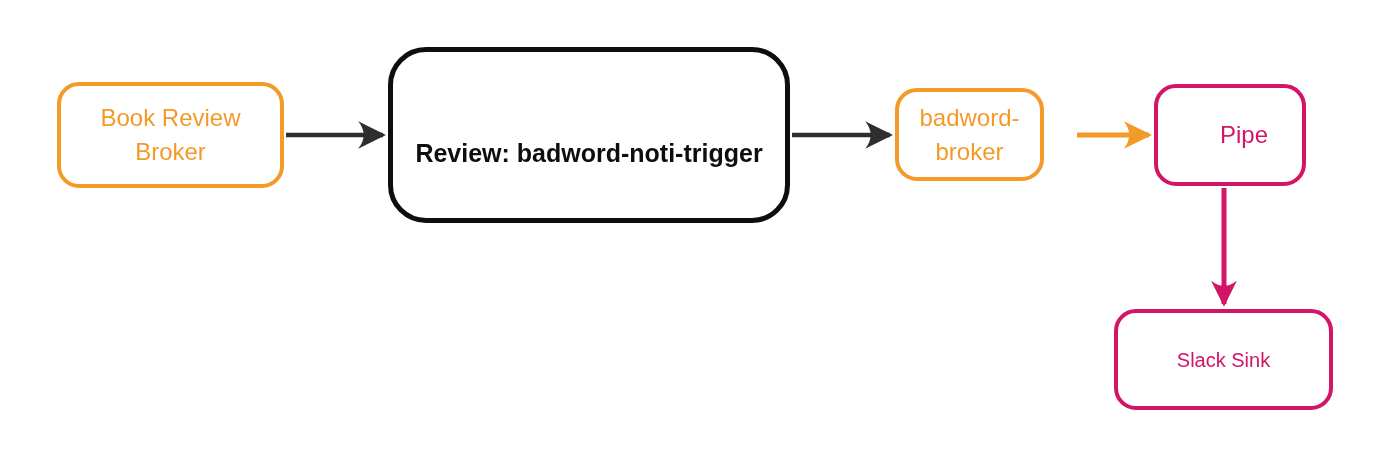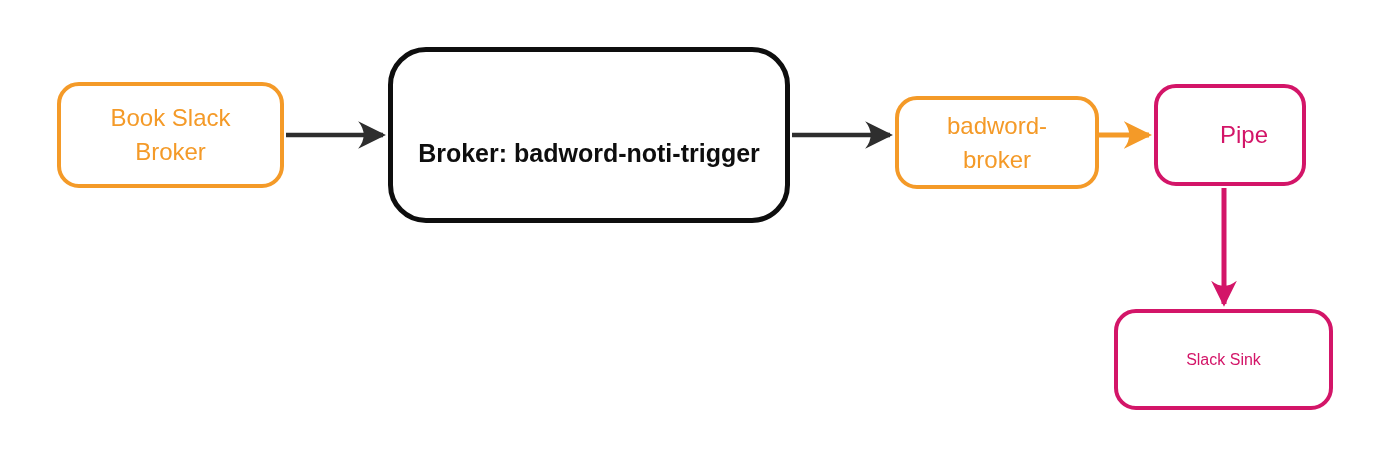--- a/index.html
+++ b/index.html
@@ -52,30 +52,30 @@
   }
   .node-book-review-broker {
     left: 57px; top: 82px; width: 227px; height: 106px;
     font-size: 24px; line-height: 34px;
   }
   .node-trigger {
     left: 388px; top: 47px; width: 402px; height: 176px;
     font-size: 25px; line-height: 37px;
   }
   .node-badword-broker {
-    left: 895px; top: 88px; width: 204px; height: 93px;
-    font-size: 24px; line-height: 34px; margin-top: 8px;
+    left: 895px; top: 88px; width: 149px; height: 93px;
+    font-size: 24px; line-height: 34px;
   }
   .node-pipe {
     left: 1154px; top: 84px; width: 152px; height: 102px;
     font-size: 24px; line-height: 30px; padding-left: 28px;
   }
   .node-slack-sink {
     left: 1114px; top: 309px; width: 219px; height: 101px;
-    font-size: 16px; line-height: 30px;
+    font-size: 20px; line-height: 30px;
   }
   .bold { font-weight: 700; }
 </style>
 </head>
 <body>
 
 <div class="stage">
 
   <svg class="edges-svg" viewBox="0 0 1375 465" xmlns="http://www.w3.org/2000/svg">
     <defs>
@@ -93,28 +93,28 @@
     <line x1="286" y1="135" x2="383" y2="135" stroke-width="4.5" marker-end="url(#arrow-dark)" stroke="#2E2E2E"></line>
 
     <line x1="792" y1="135" x2="890" y2="135" stroke-width="4.5" marker-end="url(#arrow-dark)" stroke="#2E2E2E"></line>
 
     <line x1="1077" y1="135" x2="1149" y2="135" stroke-width="5" marker-end="url(#arrow-orange)" stroke="#F49A28"></line>
 
     <line x1="1224" y1="188" x2="1224" y2="304" stroke-width="5" marker-end="url(#arrow-pink)" stroke="#D31568"></line>
   </svg>
 
   <div class="node node-orange node-book-review-broker">
-    <span class="label">Book Slack
+    <span class="label">Book Review
 Broker</span>
   </div>
 
   <div class="node node-dark node-trigger">
     <div class="label">
       <div>
-        <span class="bold">Broker: badword-noti-trigger</span>
+        <span class="bold">Review: badword-noti-trigger</span>
       </div>
     </div>
   </div>
 
   <div class="node node-orange node-badword-broker">
     <span class="label">badword-
 broker</span>
   </div>
 
   <div class="node node-pink node-pipe">

